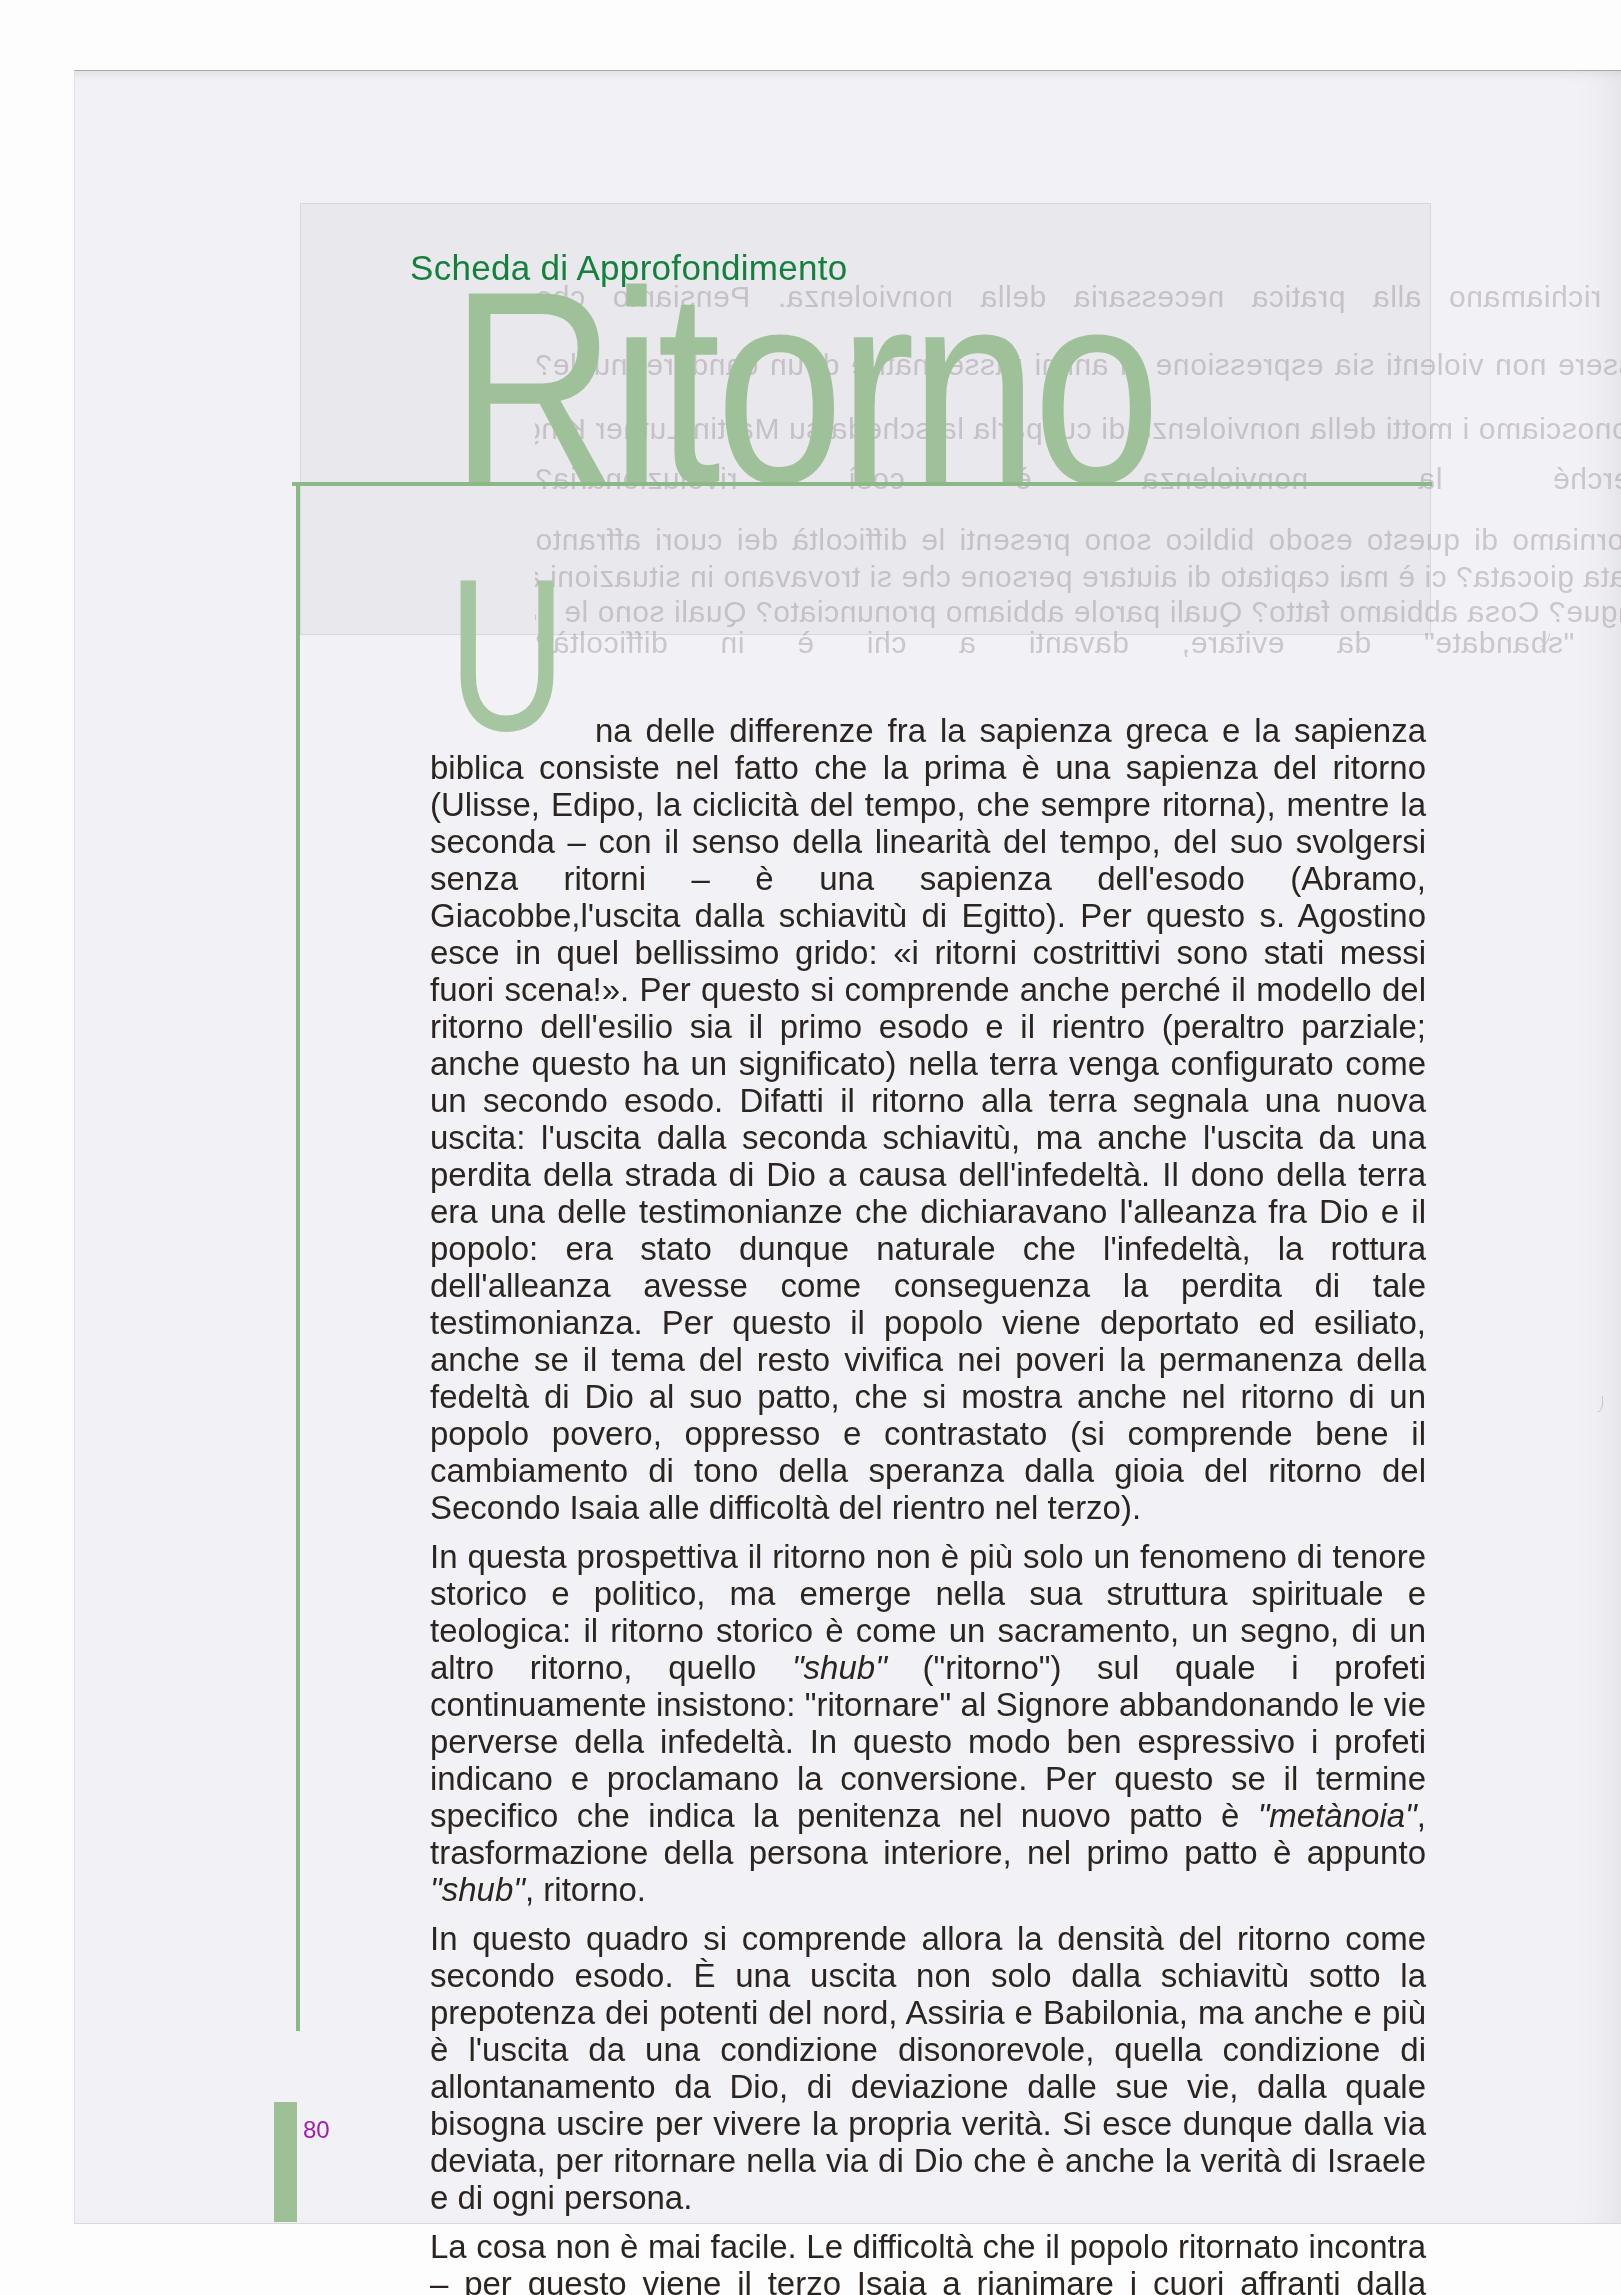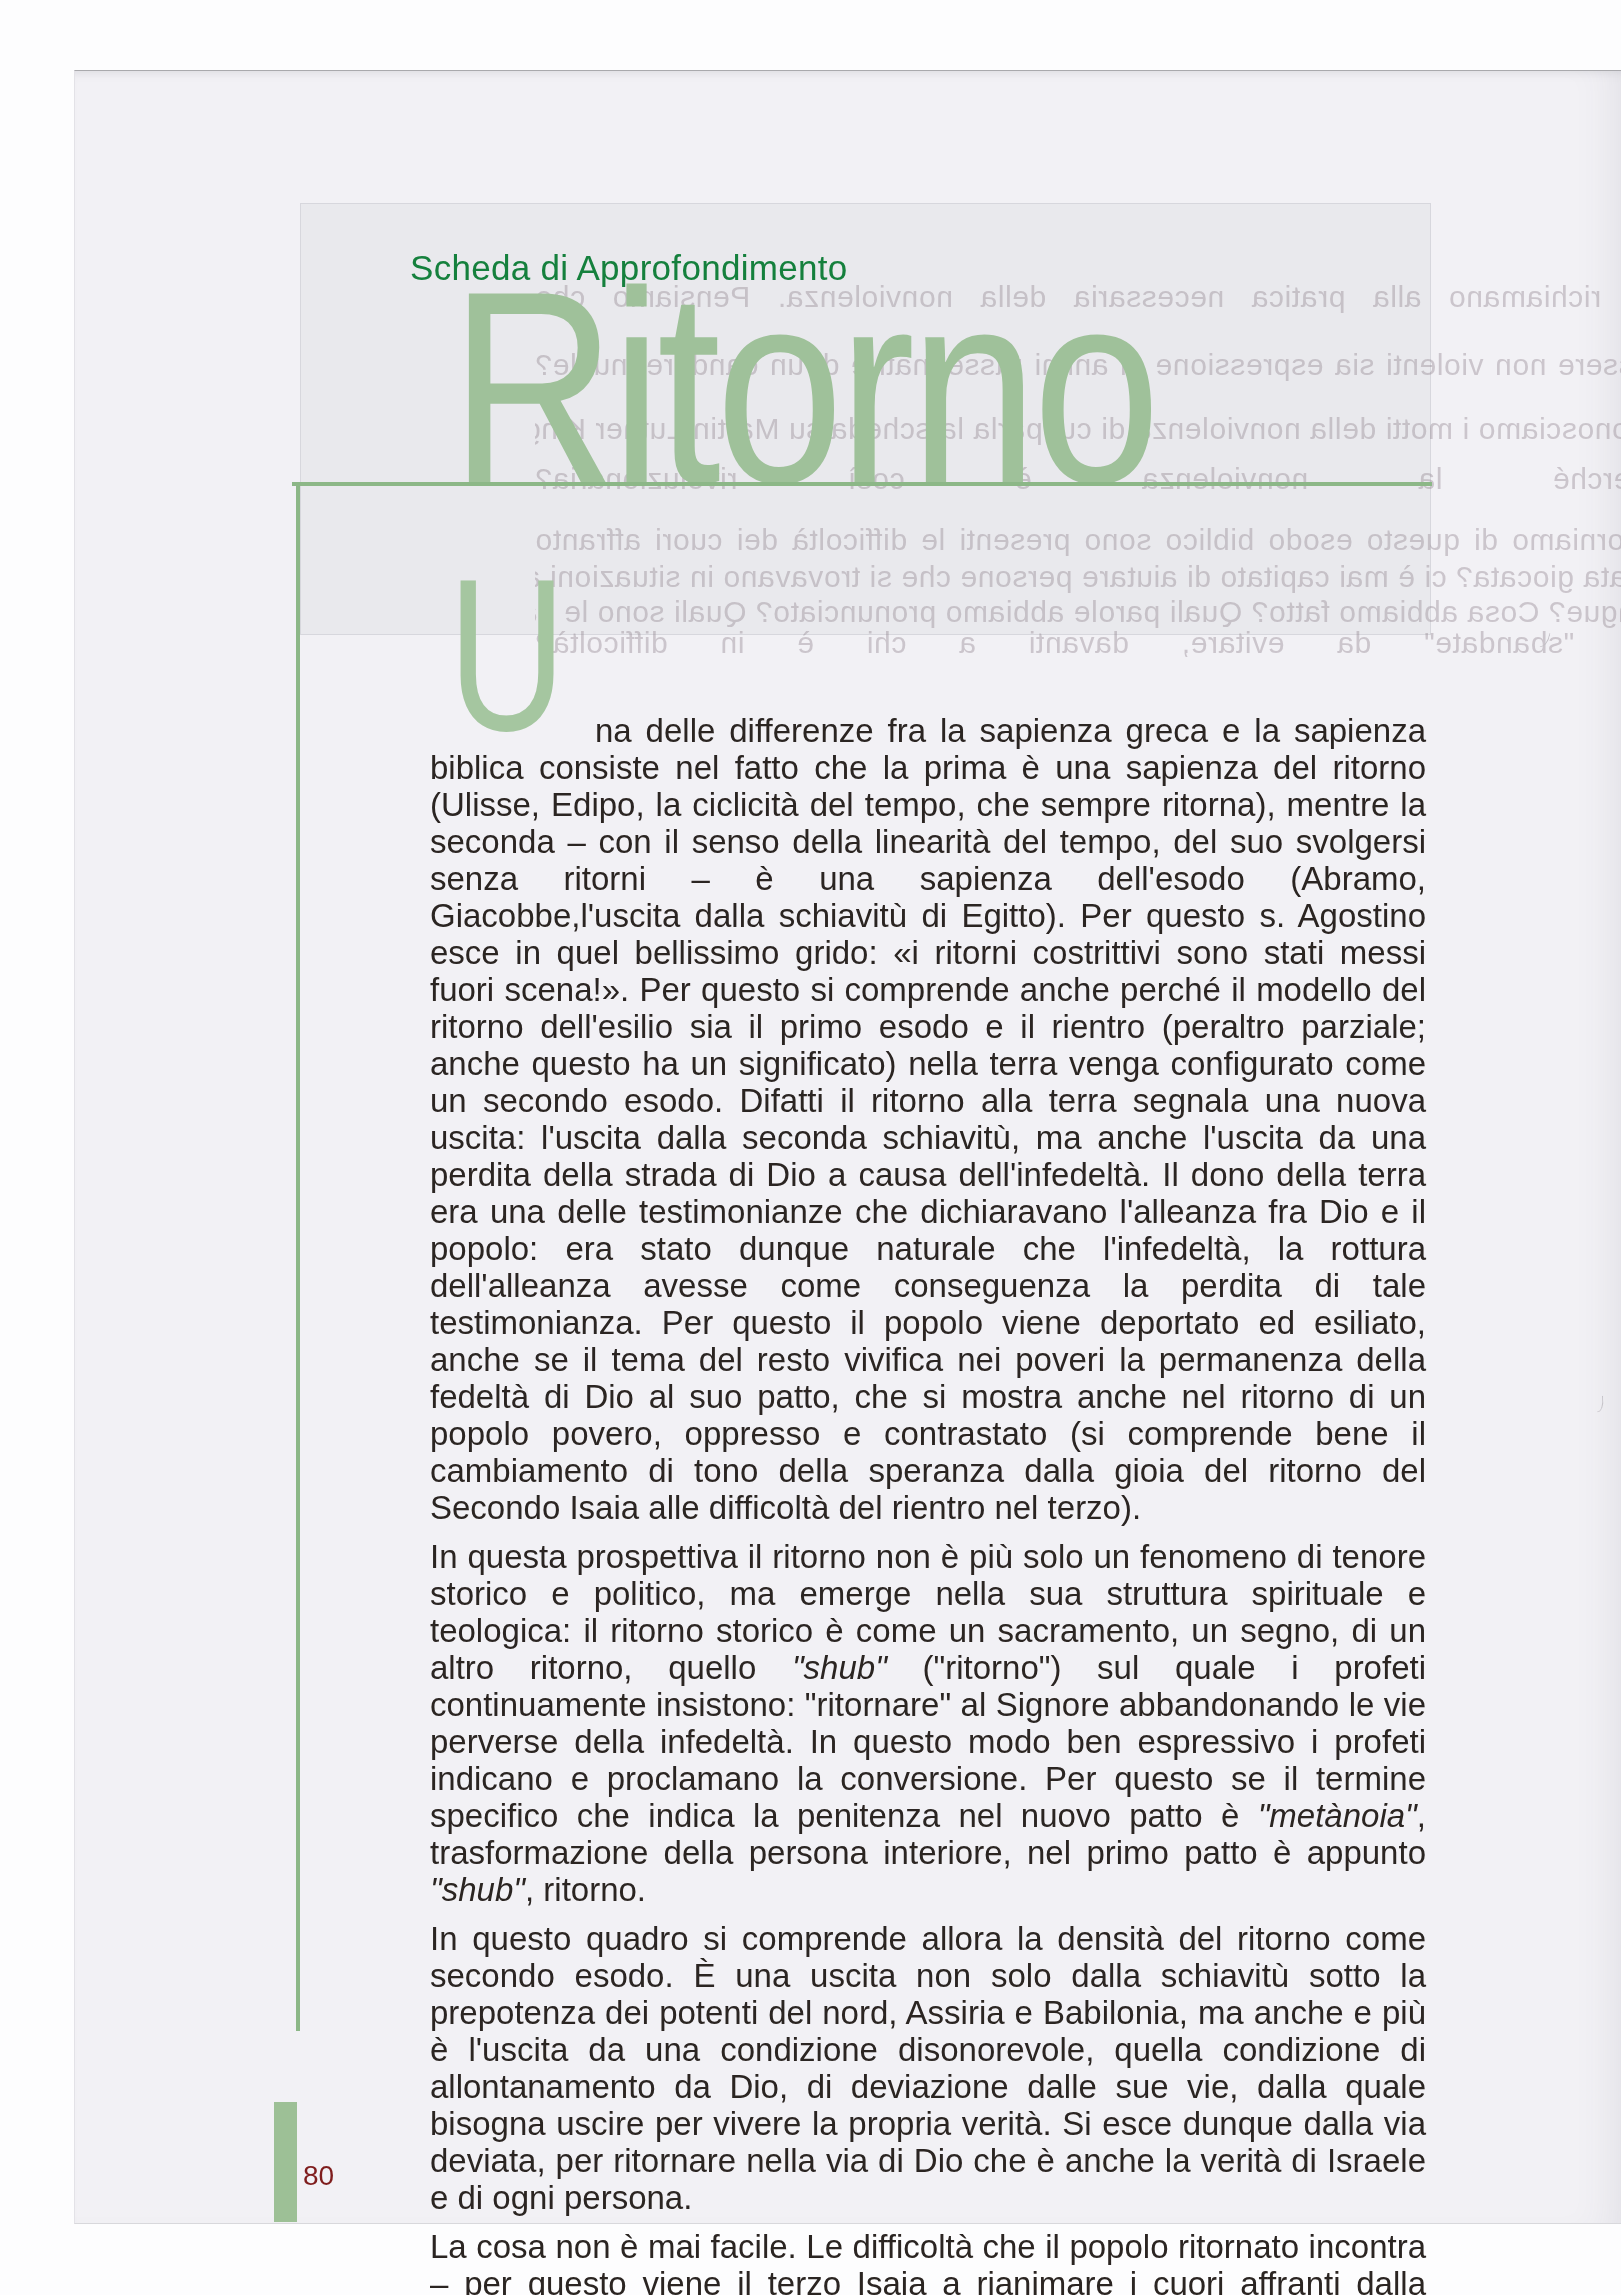--- a/index.html
+++ b/index.html
@@ -71,21 +71,21 @@
   }
   .article p{margin:12px;padding:0;}
   .article p:first-child{text-indent:165px;}
   .it{font-style:italic;}
   .pagenum-block{
     position:absolute;left:199px;top:2031px;width:23px;height:120px;
     background:#9dc096;
   }
   .pagenum{
     position:absolute;left:228px;top:2045px;
-    font-size:28px;color:#7f1d1d;margin-top:44px;
+    font-size:24px;color:#a21caf;
   }
   .curl-mark{
     position:absolute;width:7.4px;height:15px;
     border-right:1.8px solid #b5b2b8;
     border-bottom:1.2px solid #c4c1c7;
     border-radius:0 0 90% 0;
     opacity:0.7;
   }
   .curl-1{left:1466px;top:561px;transform:rotate(12deg);}
   .curl-2{left:1521px;top:1325px;transform:rotate(-8deg);}

